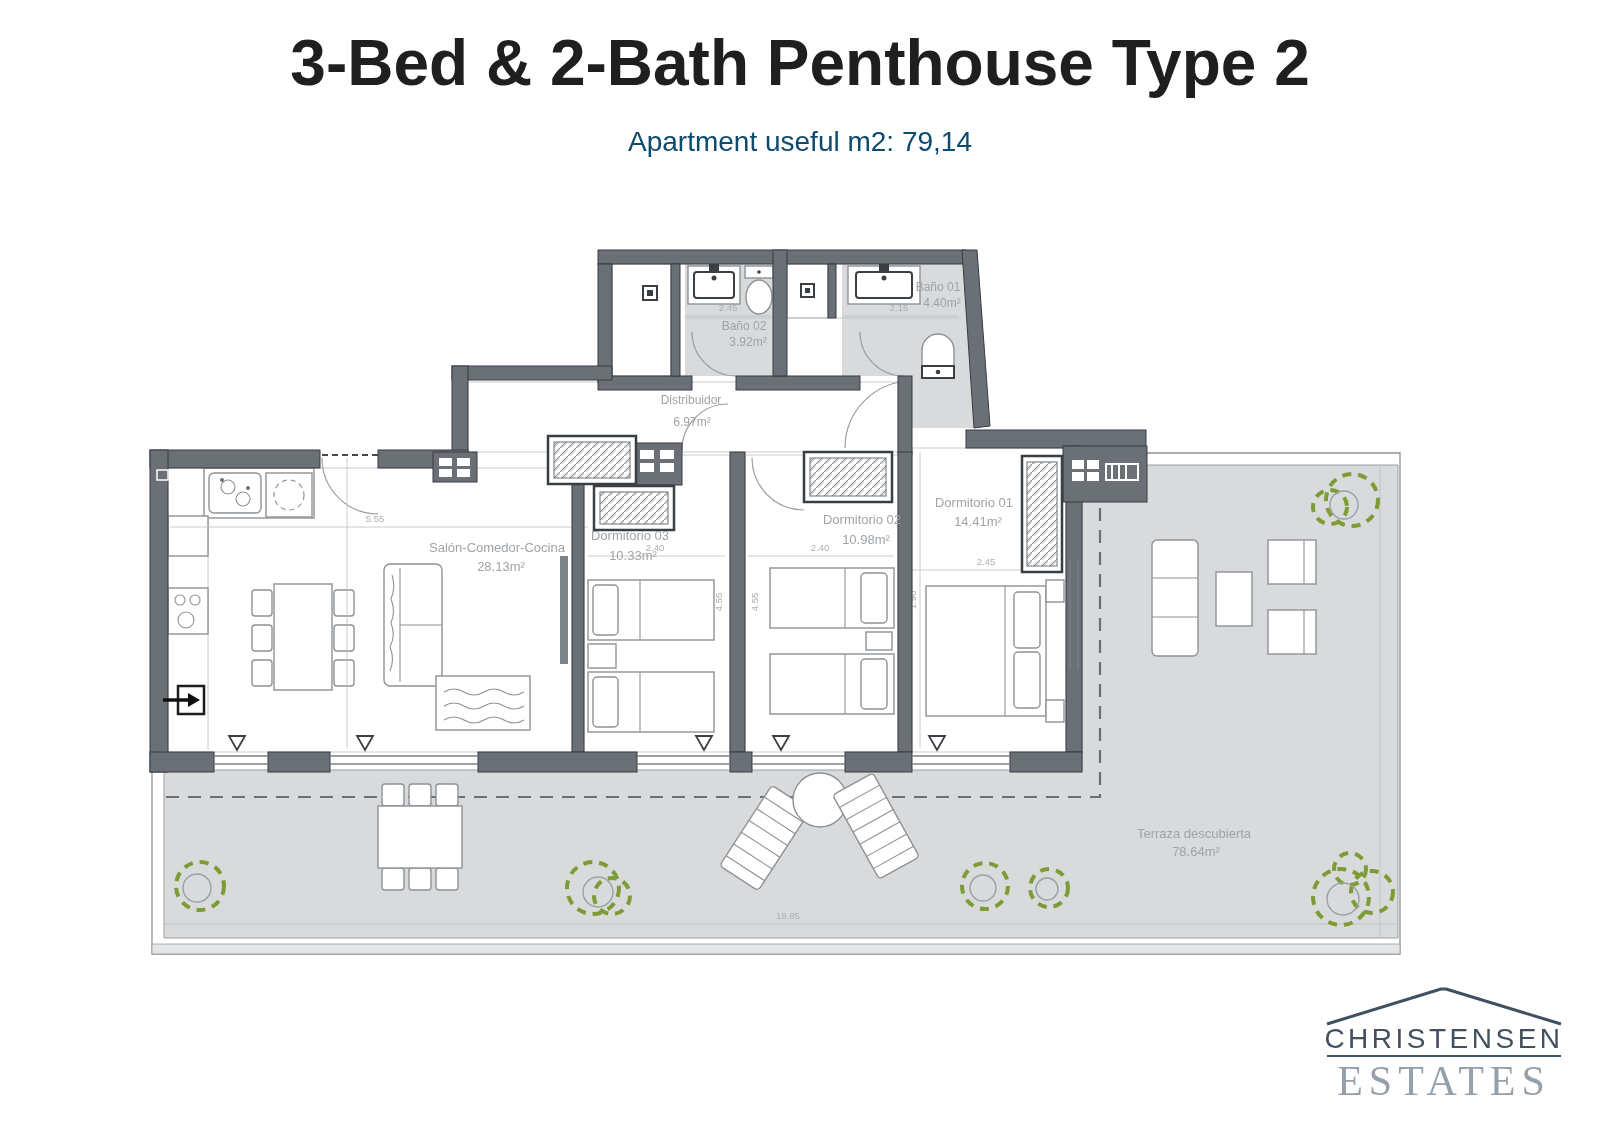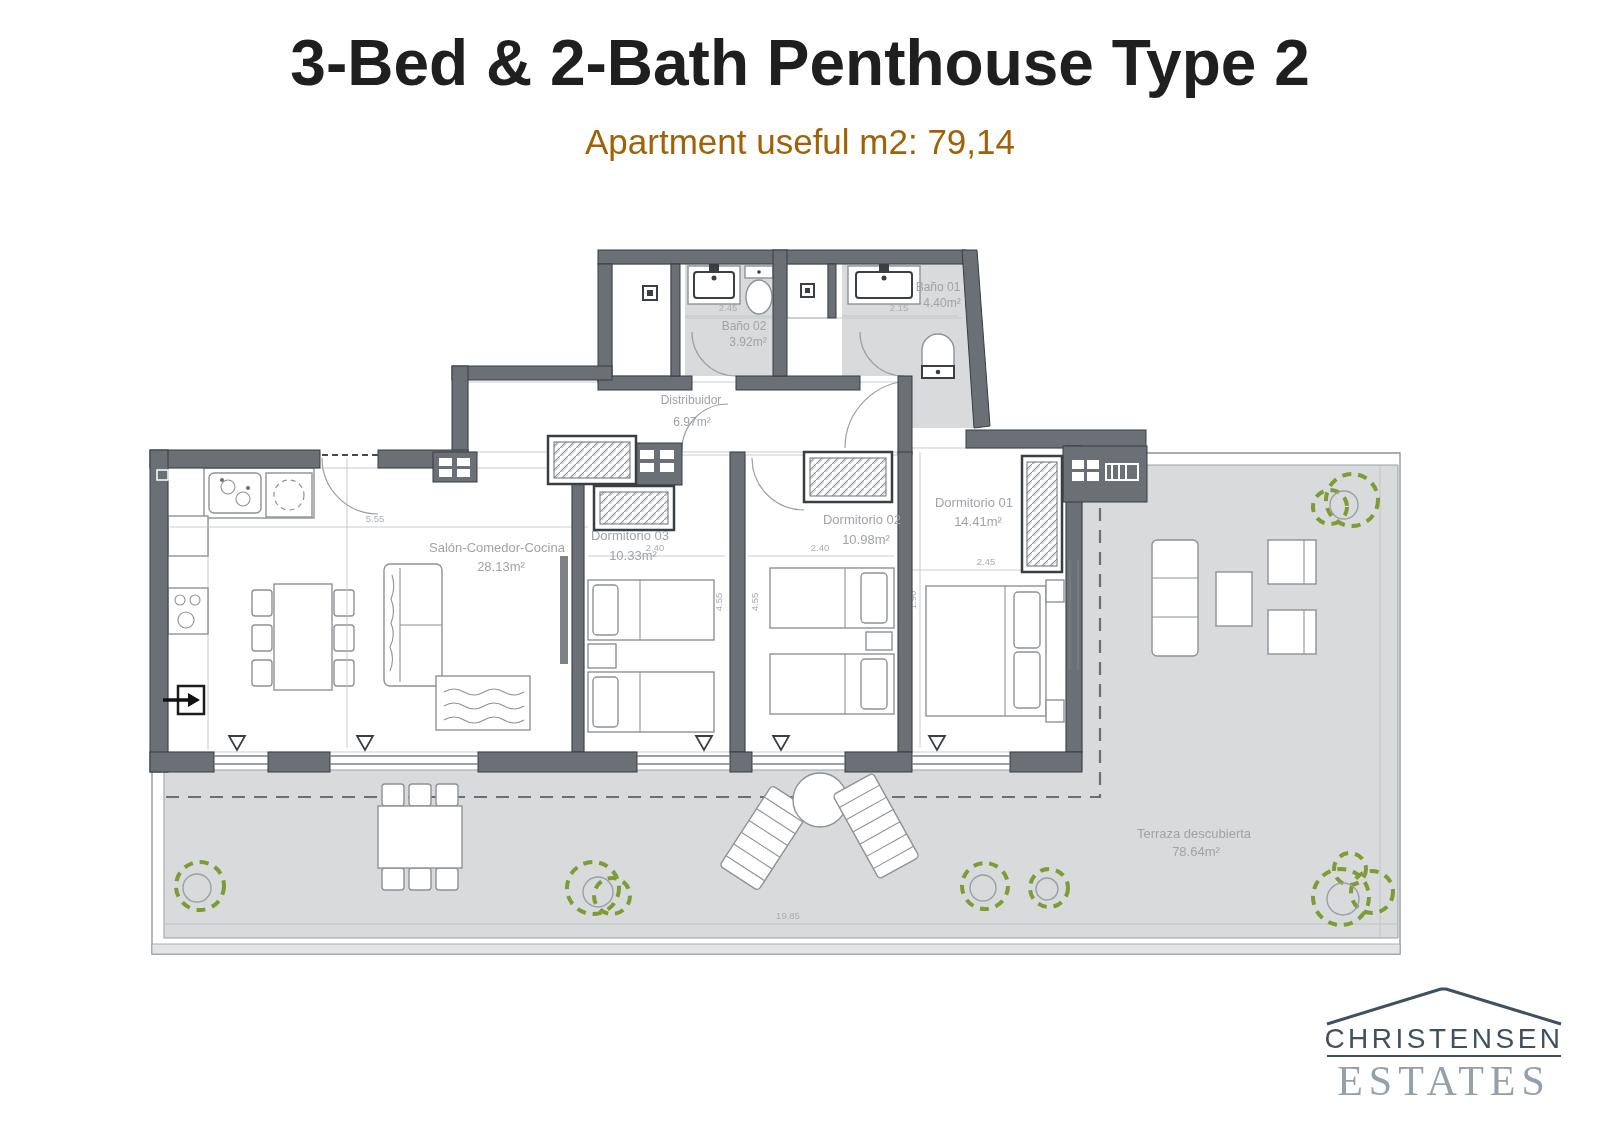--- a/index.html
+++ b/index.html
@@ -1,20 +1,20 @@
 <!DOCTYPE html>
 <html><head>
 <meta charset="utf-8">
 <style>
   html,body{margin:0;padding:0;background:#ffffff;}
   .page{position:relative;width:1600px;height:1131px;background:#ffffff;overflow:hidden;
         font-family:"Liberation Sans",sans-serif;}
   .hdr{position:absolute;left:0;top:0;width:100%;text-align:center;}
   .title{margin-top:26px;font-size:64px;font-weight:600;color:#1f1f1f;letter-spacing:0px;}
-  .sub{font-size:35px;color:#a16207;line-height:40px;}
+  .sub{font-size:28px;color:#0c4a6e;line-height:40px;}
   .sub1{margin-top:22px;}
   svg text{font-family:"Liberation Sans",sans-serif;}
   .roomlabel{fill:#9fa4a8;font-size:13px;text-anchor:middle;}
   .halllabel{fill:#9fa4a8;font-size:12px;text-anchor:middle;}
   .dim{fill:#aaafb2;font-size:9.5px;text-anchor:middle;}
   .dimline{stroke:#bcbfc2;stroke-width:0.8;}
   .wall{fill:#6a7076;stroke:#383d42;stroke-width:1;}
   .thin{stroke:#c3c6c8;stroke-width:0.9;fill:none;}
   .furn{fill:#ffffff;stroke:#8e9397;stroke-width:1.4;}
   .furnl{stroke:#8e9397;stroke-width:1.1;fill:none;}

